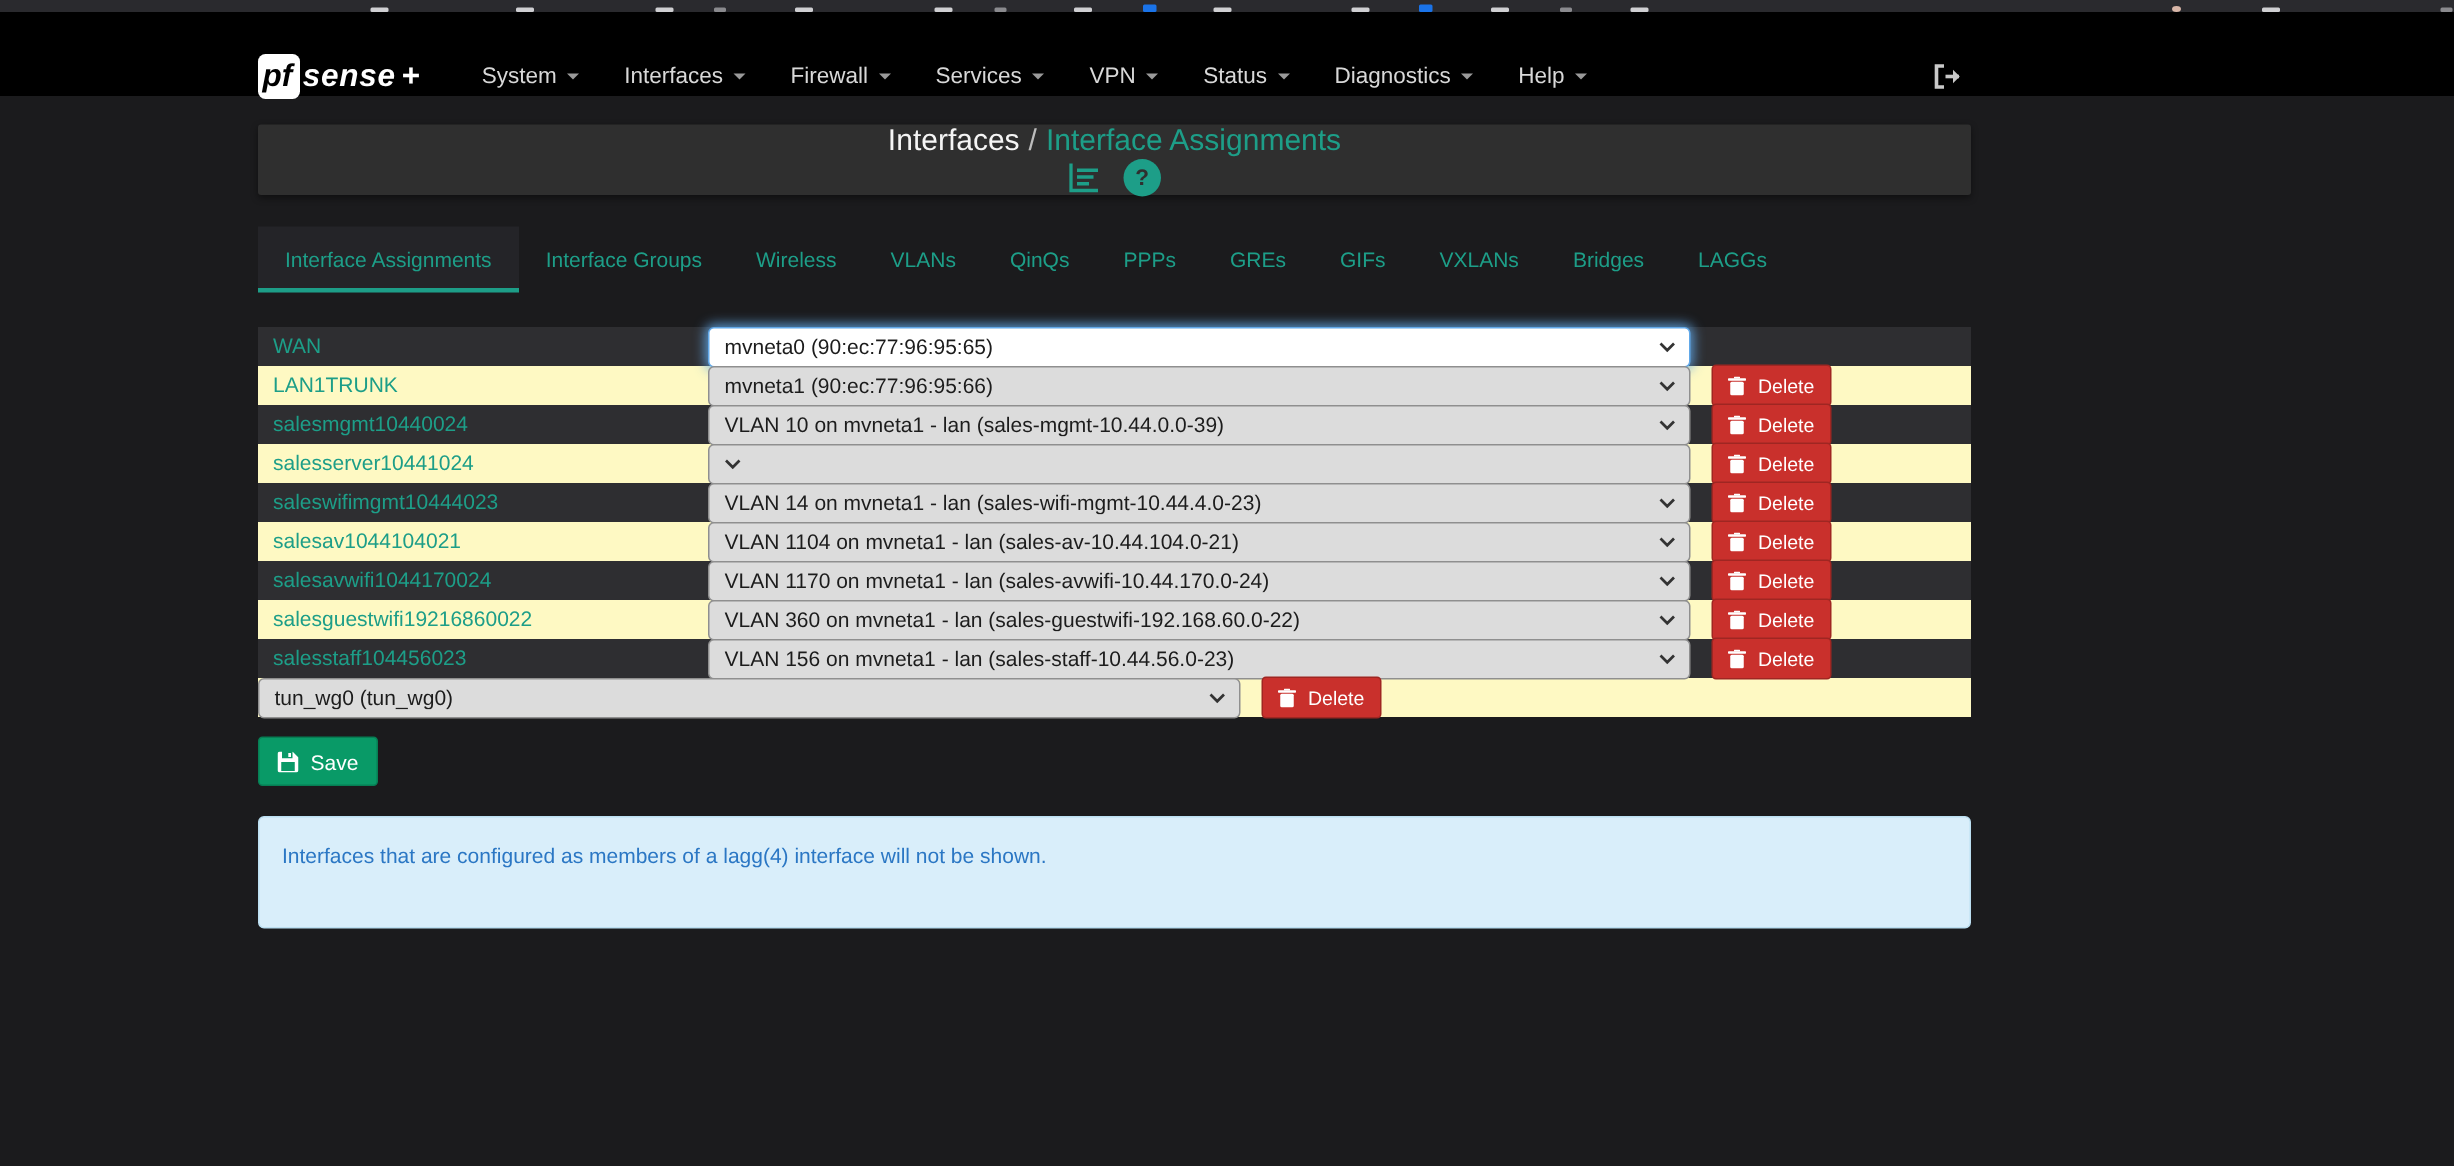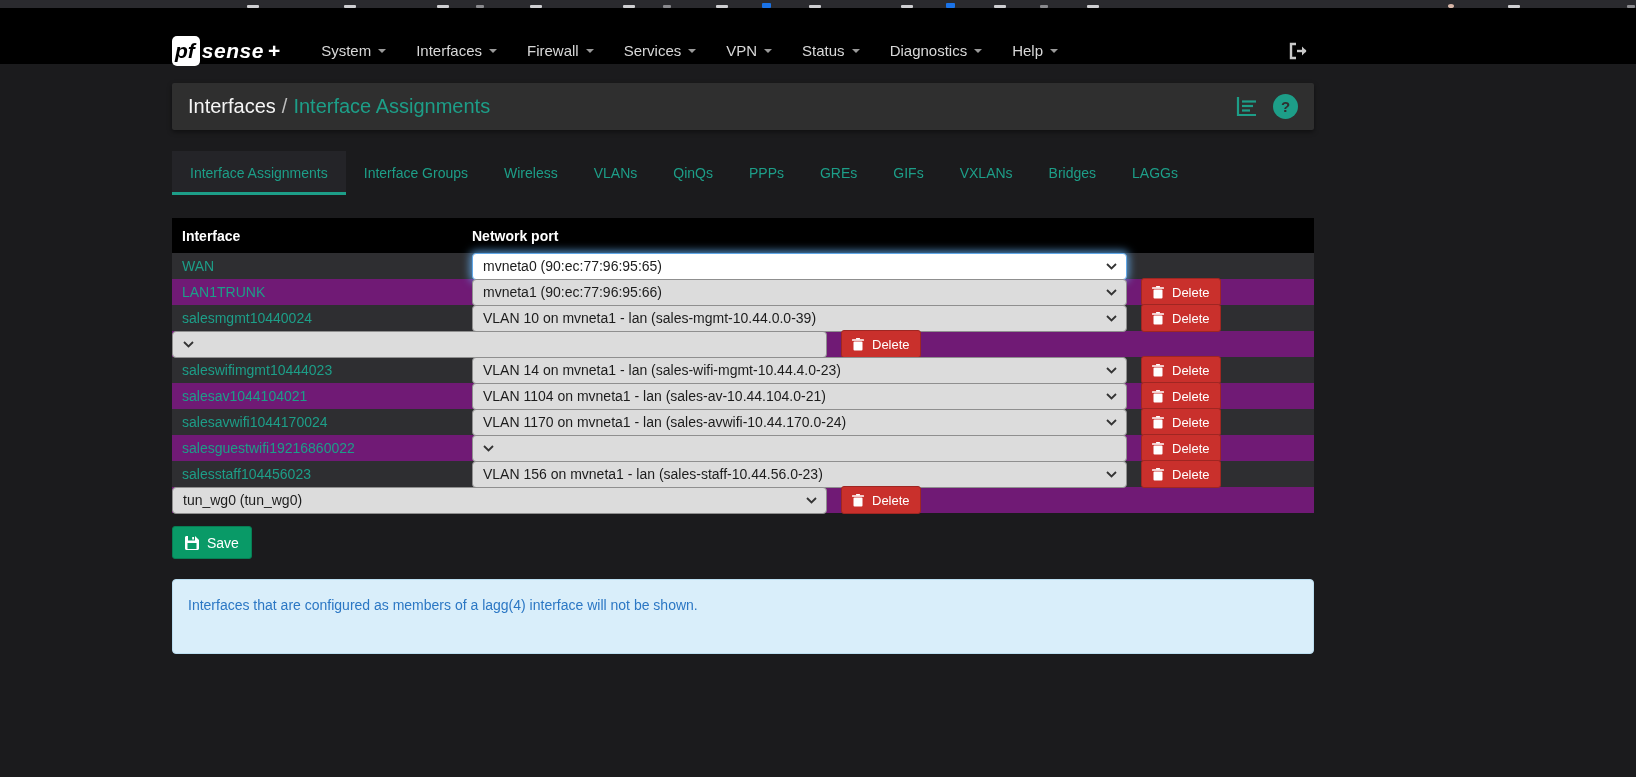--- a/index.html
+++ b/index.html
@@ -33,21 +33,21 @@
   .caret { width:0; height:0; border-left:4px solid transparent;
            border-right:4px solid transparent; border-top:4px solid #9a9a9a; }
   .logout-btn { margin-left:auto; margin-right:6px; cursor:pointer; display:flex; align-items:center; }
 
   
   .page { margin-left:172px; width:1142px; }
 
   
   .panel-heading { margin-top:19px; height:47px; background:#2f2f2f; border-radius:2px;
                    display:flex; align-items:center; justify-content:space-between;
-                   padding:0 16px; box-shadow:0 2px 5px rgba(0,0,0,.45); }
+                   padding:0 16px; box-shadow:0 2px 5px rgba(0,0,0,.45);flex-direction:column; }
   .breadcrumb { font-size:20px; color:#f5f5f5; }
   .crumb-sep { color:#bdbdbd; margin:0 6px; }
   .crumb-page { color:#1d9e88; }
   .heading-icons { display:flex; align-items:center; gap:13px; }
   .icon-btn { cursor:pointer; display:flex; align-items:center; }
   .help-circle { width:25px; height:25px; border-radius:50%; background:#1d9e88;
                  color:#2f2f2f; font-weight:bold; font-size:15px;
                  display:flex; align-items:center; justify-content:center; cursor:pointer; }
 
   
@@ -56,21 +56,21 @@
          font-size:14px; cursor:pointer; white-space:nowrap; }
   .tab.active { background:#242428; border-bottom:3px solid #1d9e88; padding-top:3px; }
 
   
   .assign-table { margin-top:23px; }
   .thead { display:flex; align-items:center; height:35px; background:#000; }
   .th { color:#fff; font-weight:bold; font-size:14px; }
   .th-interface { width:300px; padding-left:10px; }
   .tr { display:flex; align-items:center; height:26px; }
   .tr.light { background:#2e2e31; }
-  .tr.dark  { background:#701a75; }
+  .tr.dark  { background:#fef9c3; }
   .td-interface { width:300px; padding-left:10px; }
   .if-link { color:#1d9e88; font-size:14px; text-decoration:none; cursor:pointer; }
   .td-port { width:655px; }
   .selectbox { height:27px; width:100%; background:#dcdcdc; border:1px solid #8f8f8f;
                border-radius:4px; display:flex; align-items:center; justify-content:space-between;
                padding:0 9px 0 10px; cursor:pointer; }
   .selectbox .sel-text { font-size:14px; color:#1c1c1c; white-space:nowrap; overflow:hidden; }
   .selectbox.focused { background:#fff; border:1px solid #61a8e8;
                        box-shadow:0 0 8px 2px rgba(97,168,232,.85); }
   .td-actions { margin-left:14px; }
@@ -217,24 +217,20 @@
     <div class="tab">
         <span>Bridges</span>
       </div>
     <div class="tab">
         <span>LAGGs</span>
       </div>
   </div>
 
   
   <div class="assign-table">
-    <div class="thead">
-      <div class="th th-interface">Interface</div>
-      <div class="th th-port">Network port</div>
-    </div>
 
     <div class="tr light">
       <div class="td-interface"><a class="if-link">WAN</a></div>
       <div class="td-port">
         <div class="selectbox focused">
           <span class="sel-text">mvneta0 (90:ec:77:96:95:65)</span>
           <svg width="11" height="7" viewBox="0 0 11 7" fill="none" stroke="#333" stroke-width="1.8">
               <path d="M1 1 L5.5 5.5 L10 1"></path>
             </svg>
         </div>
@@ -279,20 +275,21 @@
               <rect x="1.5" y="3.5" width="9" height="9" rx="1"></rect>
               <rect x="0" y="1.2" width="12" height="1.6" rx="0.5"></rect>
               <rect x="4" y="0" width="4" height="1.4" rx="0.4"></rect>
             </svg>
           <span>Delete</span>
         </button>
       </div>
     </div>
 
     <div class="tr dark">
+      <div class="td-interface"><a class="if-link">salesserver10441024</a></div>
       <div class="td-port">
         <div class="selectbox">
           <svg width="11" height="7" viewBox="0 0 11 7" fill="none" stroke="#333" stroke-width="1.8">
               <path d="M1 1 L5.5 5.5 L10 1"></path>
             </svg>
         </div>
       </div>
       <div class="td-actions">
         <button class="btn-delete">
           <svg width="12" height="13" viewBox="0 0 12 13" fill="#fff">
@@ -368,20 +365,21 @@
             </svg>
           <span>Delete</span>
         </button>
       </div>
     </div>
 
     <div class="tr dark">
       <div class="td-interface"><a class="if-link">salesguestwifi19216860022</a></div>
       <div class="td-port">
         <div class="selectbox">
+          <span class="sel-text">VLAN 360 on mvneta1 - lan (sales-guestwifi-192.168.60.0-22)</span>
           <svg width="11" height="7" viewBox="0 0 11 7" fill="none" stroke="#333" stroke-width="1.8">
               <path d="M1 1 L5.5 5.5 L10 1"></path>
             </svg>
         </div>
       </div>
       <div class="td-actions">
         <button class="btn-delete">
           <svg width="12" height="13" viewBox="0 0 12 13" fill="#fff">
               <rect x="1.5" y="3.5" width="9" height="9" rx="1"></rect>
               <rect x="0" y="1.2" width="12" height="1.6" rx="0.5"></rect>

